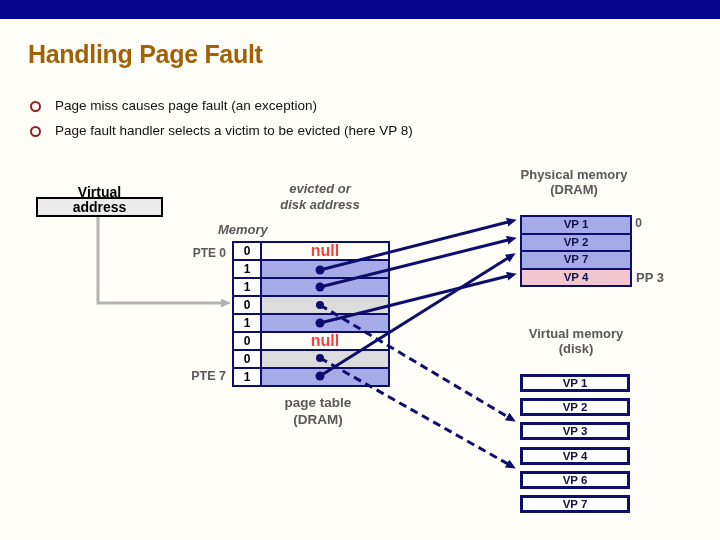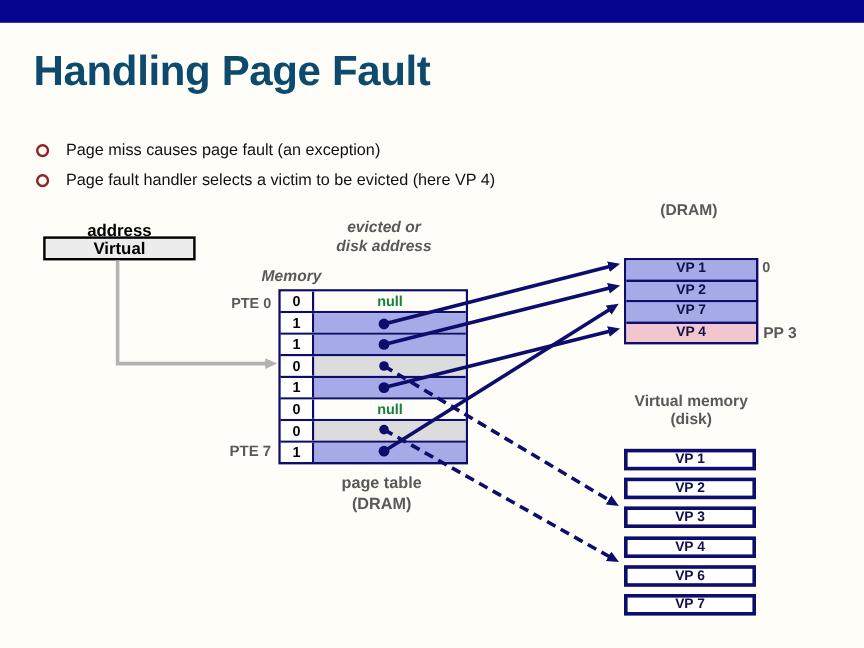--- a/index.html
+++ b/index.html
@@ -7,22 +7,22 @@
     position:relative;width:720px;height:540px;overflow:hidden;
     background:#fffdf8;font-family:"Liberation Sans",sans-serif;
     -webkit-font-smoothing:antialiased;
   }
   .abs{position:absolute;}
 
   
   #topbar{left:0;top:0;width:720px;height:19px;background:#04048e;}
 
   
-  #title{left:28px;top:40px;font-size:35px;font-weight:700;color:#0c4a6e;letter-spacing:-0.3px;}
-  .bullet-row{left:30px;width:640px;display:flex;align-items:flex-start;margin-top:19px;}
+  #title{left:28px;top:40px;font-size:25px;font-weight:700;color:#a16207;letter-spacing:-0.3px;}
+  .bullet-row{left:30px;width:640px;display:flex;align-items:flex-start;}
   .bullet-marker{width:7px;height:7px;border:2px solid #8b2323;border-radius:50%;margin:4px 14px 0 0;flex:0 0 auto;background:transparent;}
   .bullet-text{font-size:13.5px;color:#111;line-height:17px;}
   #bullet1{top:97px;} #bullet2{top:122px;}
 
   
   #va-box{left:36px;top:197px;width:127px;height:20px;background:#ececec;border:2px solid #000;box-sizing:border-box;z-index:1;}
   #va-label{left:36px;top:185px;width:127px;text-align:center;font-size:14px;font-weight:700;color:#000;line-height:15px;z-index:3;}
 
   
   .gtxt{color:#595959;font-weight:700;}
@@ -35,21 +35,21 @@
   #vm-title{left:496px;top:326px;width:160px;text-align:center;font-size:13px;line-height:15px;}
   #pp0-label{left:616px;top:216px;font-size:12px;}
   #pp3-label{left:636px;top:270px;font-size:13px;}
 
   
   #page-table{left:232px;top:241px;width:154px;border:2px solid #0d0d6b;box-sizing:content-box;z-index:1;}
   .pt-row{display:flex;height:16px;border-bottom:2px solid #0d0d6b;}
   .pt-row:last-child{border-bottom:none;}
   .pt-valid{width:26px;border-right:2px solid #0d0d6b;background:#fff;
             font-size:12px;font-weight:700;color:#000;text-align:center;line-height:16px;flex:0 0 auto;}
-  .pt-main{flex:1;font-size:12px;font-weight:700;color:#15803d;text-align:center;line-height:16px;}
+  .pt-main{flex:1;font-size:16px;font-weight:700;color:#ef4444;text-align:center;line-height:16px;}
   .f-white{background:#fffdf8;} .f-blue{background:#a6aae6;} .f-gray{background:#dcdcdc;} .f-pink{background:#f2c6ce;}
 
   
   #dram-box{left:520px;top:215px;width:108px;border:2px solid #0d0d6b;z-index:1;}
   .dram-row{height:15.5px;border-bottom:2px solid #0d0d6b;font-size:11.5px;font-weight:700;color:#10104a;text-align:center;line-height:15px;}
   .dram-row:last-child{border-bottom:none;}
 
   
   .disk-box{left:520px;width:110px;height:18px;background:#fff;border:3px solid #0d0d6b;box-sizing:border-box;
             font-size:11.5px;font-weight:700;color:#10104a;text-align:center;line-height:12px;z-index:1;}
@@ -70,27 +70,27 @@
   <div id="topbar" class="abs"></div>
 
   <div id="title" class="abs">Handling Page Fault</div>
 
   <div id="bullet1" class="abs bullet-row">
     <span class="bullet-marker"></span>
     <span class="bullet-text">Page miss causes page fault (an exception)</span>
   </div>
   <div id="bullet2" class="abs bullet-row">
     <span class="bullet-marker"></span>
-    <span class="bullet-text">Page fault handler selects a victim to be evicted (here VP 4)</span>
+    <span class="bullet-text">Page fault handler selects a victim to be evicted (here VP 8)</span>
   </div>
 
   <div id="va-box" class="abs"></div>
   <div id="va-label" class="abs">
+    <div>Virtual</div>
     <div>address</div>
-    <div>Virtual</div>
   </div>
 
   <div id="pt-col-header" class="abs gtxt">
     <div>evicted or</div>
     <div>disk address</div>
   </div>
   <div id="valid-header" class="abs gtxt">Memory</div>
   <div id="pte0-label" class="abs gtxt">PTE 0</div>
   <div id="pte7-label" class="abs gtxt">PTE 7</div>
 
@@ -128,20 +128,21 @@
       <div class="pt-main f-blue"></div>
     </div>
   </div>
 
   <div id="pt-caption" class="abs gtxt">
     <div>page table</div>
     <div>(DRAM)</div>
   </div>
 
   <div id="pm-title" class="abs gtxt">
+    <div>Physical memory</div>
     <div>(DRAM)</div>
   </div>
   <div id="dram-box" class="abs">
     <div class="dram-row f-blue">VP 1</div>
     <div class="dram-row f-blue">VP 2</div>
     <div class="dram-row f-blue">VP 7</div>
     <div class="dram-row f-pink">VP 4</div>
   </div>
   <div id="pp0-label" class="abs gtxt">PP 0</div>
   <div id="pp3-label" class="abs gtxt">PP 3</div>

